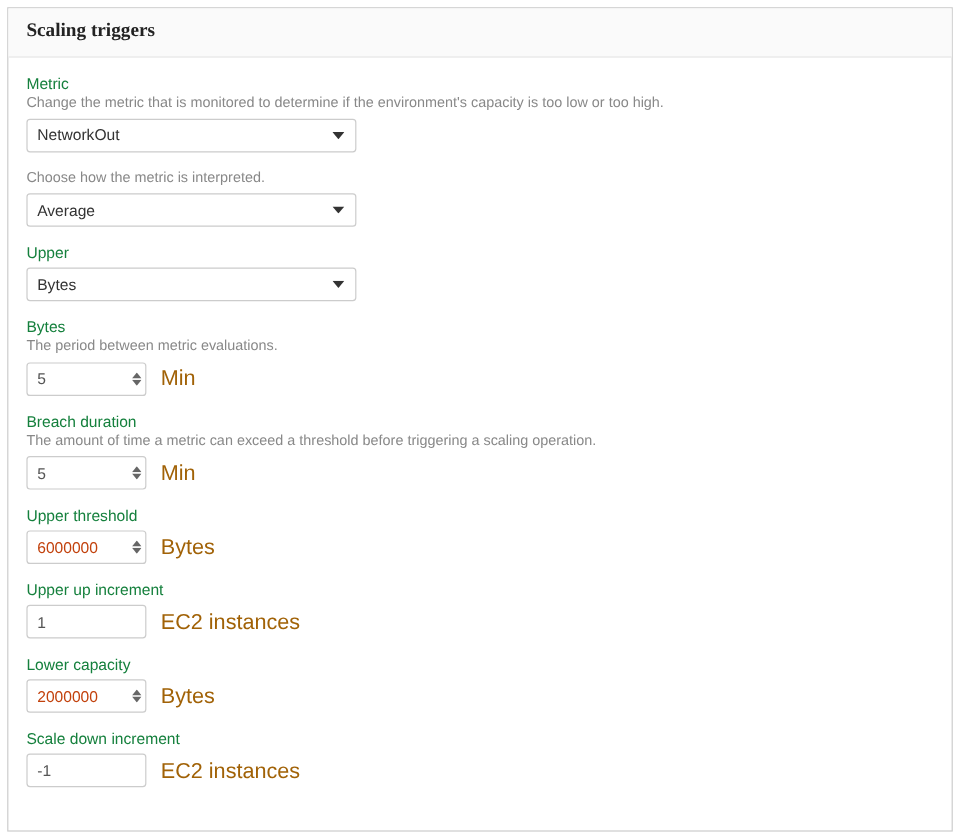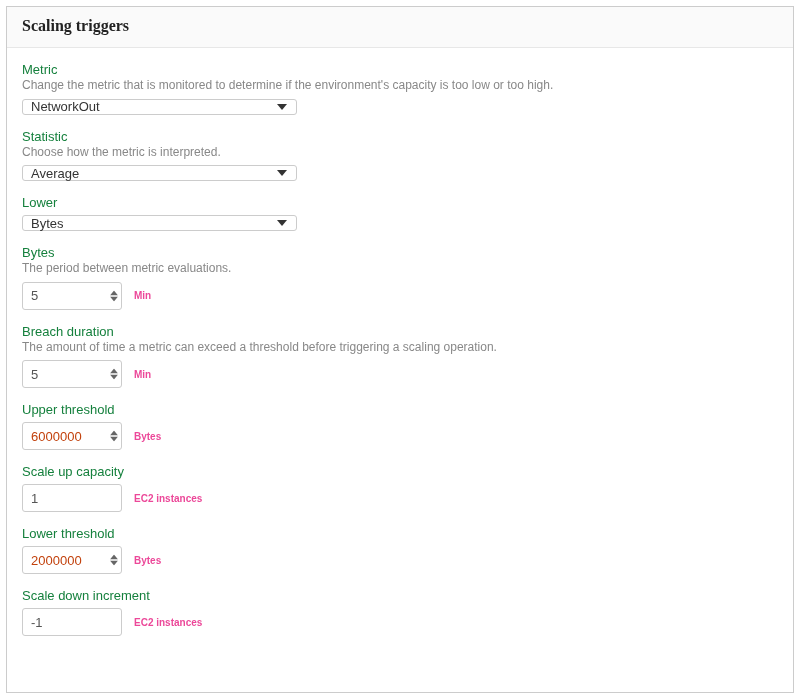--- a/index.html
+++ b/index.html
@@ -43,21 +43,21 @@
       color: #888;
       margin-bottom: 5px;
       line-height: 1.3;
     }
     .select-wrap {
       position: relative;
       width: 275px;
     }
     .select-control {
       width: 100%;
-      height: 16px;
+      height: 28px;
       border: 1px solid #ccc;
       border-radius: 3px;
       background: #fff;
       padding: 0 28px 0 8px;
       font-size: 13px;
       color: #333;
       display: flex;
       align-items: center;
       cursor: pointer;
     }
@@ -95,23 +95,22 @@
       position: absolute;
       right: 4px;
       top: 50%;
       transform: translateY(-50%);
       display: flex;
       flex-direction: column;
       gap: 1px;
     }
     .spinner svg { display: block; }
     .unit-label {
-      font-size: 10px;
-      color: #ec4899;
-      font-weight: bold;
+      font-size: 18px;
+      color: #a16207;
     }
     .spacer-after-desc { height: 4px; }
   </style>
 </head>
 <body>
 
 <div class="panel">
   <div class="panel-header">
     <h2 class="panel-title">Scaling triggers</h2>
   </div>
@@ -126,36 +125,35 @@
         </div>
         <span class="select-caret">
           <svg width="10" height="6">
               <polygon points="0,0 10,0 5,6" fill="#333"></polygon>
             </svg>
         </span>
       </div>
     </div>
 
     <div class="form-group">
-      <label class="form-label">Statistic</label>
       <span class="form-desc">Choose how the metric is interpreted.</span>
       <div class="select-wrap">
         <div class="select-control">
           <span>Average</span>
         </div>
         <span class="select-caret">
           <svg width="10" height="6">
               <polygon points="0,0 10,0 5,6" fill="#333"></polygon>
             </svg>
         </span>
       </div>
     </div>
 
     <div class="form-group">
-      <label class="form-label">Lower</label>
+      <label class="form-label">Upper</label>
       <div class="spacer-after-desc"></div>
       <div class="select-wrap">
         <div class="select-control">
           <span>Bytes</span>
         </div>
         <span class="select-caret">
           <svg width="10" height="6">
               <polygon points="0,0 10,0 5,6" fill="#333"></polygon>
             </svg>
         </span>
@@ -213,32 +211,32 @@
             <svg width="8" height="5">
                 <polygon points="0,0 8,0 4,5" fill="#666"></polygon>
               </svg>
           </span>
         </div>
         <span class="unit-label">Bytes</span>
       </div>
     </div>
 
     <div class="form-group">
-      <label class="form-label">Scale up capacity</label>
+      <label class="form-label">Upper up increment</label>
       <div class="spacer-after-desc"></div>
       <div class="inline-row">
         <div class="number-wrap">
           <input class="number-input" value="1" style="">
         </div>
         <span class="unit-label">EC2 instances</span>
       </div>
     </div>
 
     <div class="form-group">
-      <label class="form-label">Lower threshold</label>
+      <label class="form-label">Lower capacity</label>
       <div class="spacer-after-desc"></div>
       <div class="inline-row">
         <div class="number-wrap">
           <input class="number-input muted" value="2000000" style="">
           <span class="spinner">
             <svg width="8" height="5">
                 <polygon points="0,5 8,5 4,0" fill="#666"></polygon>
               </svg>
             <svg width="8" height="5">
                 <polygon points="0,0 8,0 4,5" fill="#666"></polygon>

